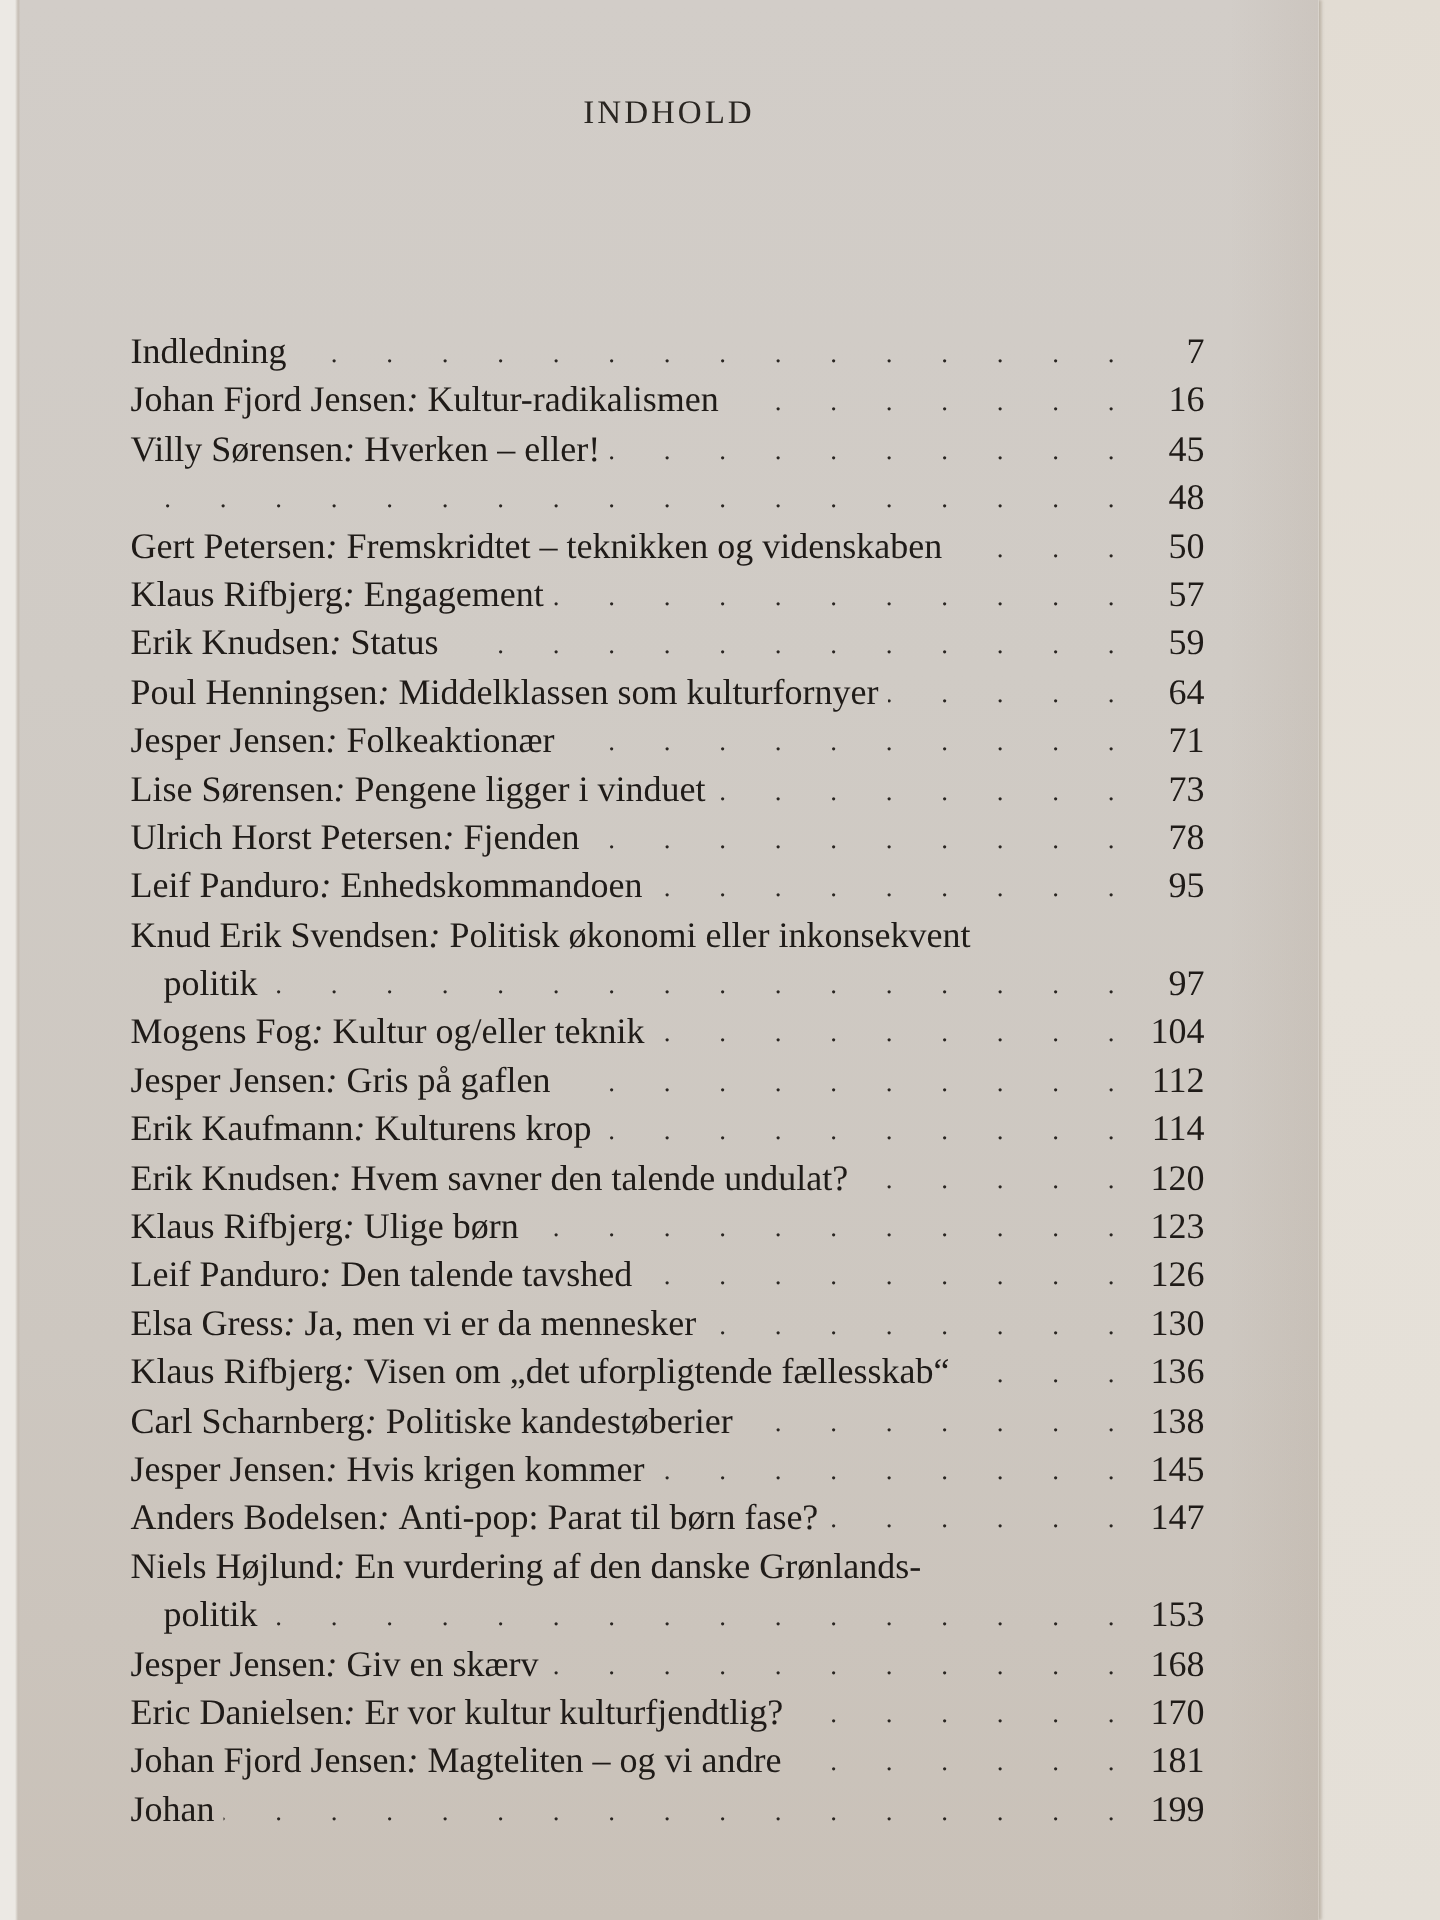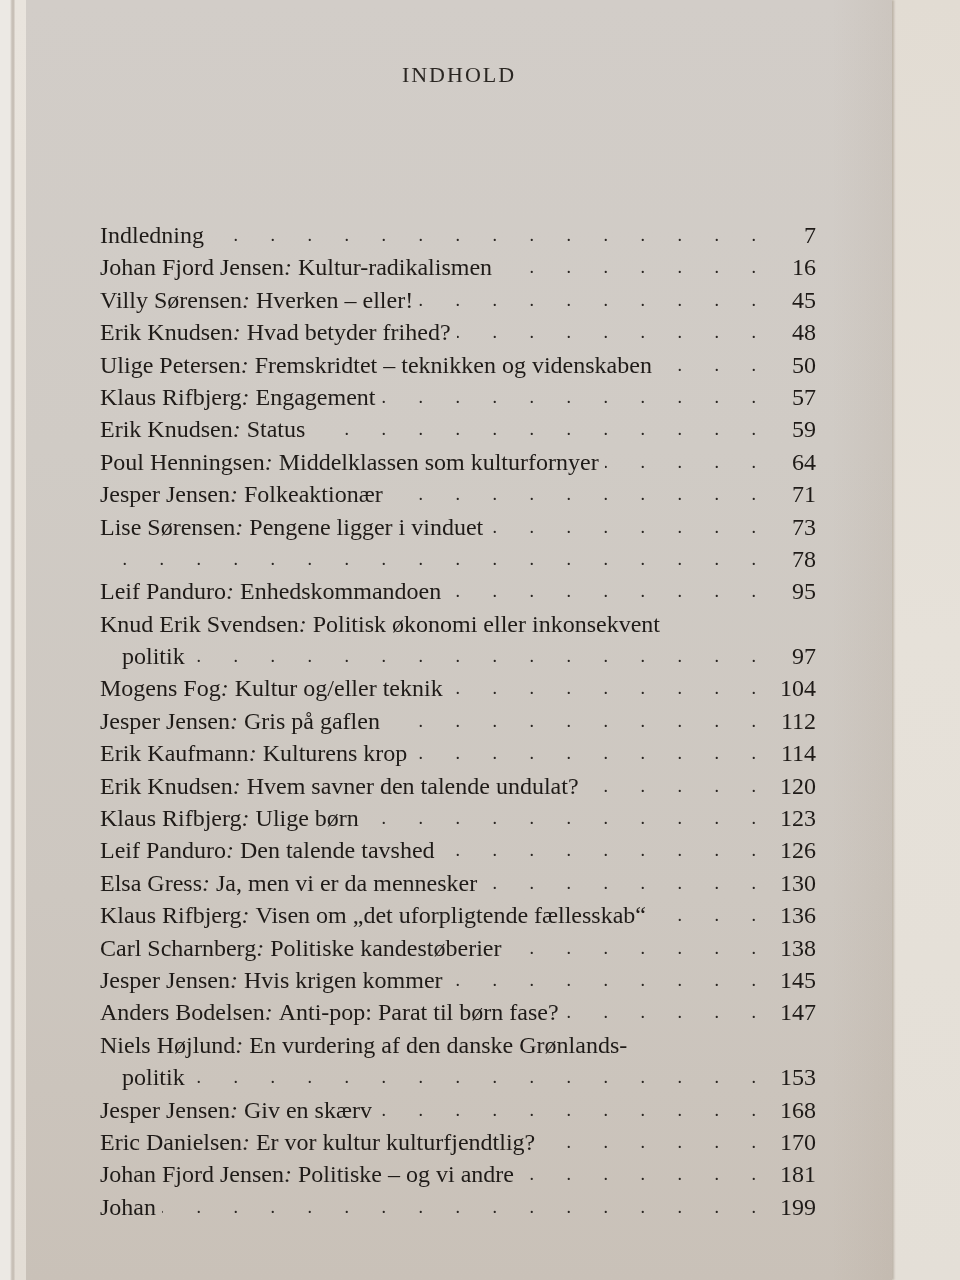--- a/index.html
+++ b/index.html
@@ -16,21 +16,21 @@
     }
     .backdrop {
       position: absolute;
       left: 0; top: 0;
       width: 960px; height: 1280px;
       background: linear-gradient(90deg, #ece9e4 0px, #ece9e4 10px, #c8c0b7 12px, #c8c0b7 14px, transparent 15px),
                   linear-gradient(180deg, #e9e4dd 0%, #e3ddd5 100%);
     }
     .page {
       position: absolute;
-      left: 26px;
+      left: 13px;
       top: 0;
       width: 866px;
       height: 1280px;
       background: linear-gradient(180deg, #d2cdc8 0%, #d0cbc5 35%, #cdc7c0 70%, #c9c1b8 100%);
       box-shadow: 2px 0 2px rgba(120,105,90,0.35);
     }
     .page::after {
       content: "";
       position: absolute;
       right: 0; top: 0;
@@ -124,27 +124,26 @@
       <span class="page-num">16</span>
     </div>
 
     <div class="entry">
       <span class="text"><span class="author">Villy Sørensen</span><span class="sep">: </span><span>Hverken – eller!</span></span>
       <span class="leader">. . . . . . . . . . . . . . . . . . . . . . . . . . . . . . . . . . . . . . . .</span>
       <span class="page-num">45</span>
     </div>
 
     <div class="entry">
-      <span class="text"><span class="author">Erik Knudsen</span><span class="sep">: </span><span>Hvad betyder frihed?</span></span>
       <span class="leader">. . . . . . . . . . . . . . . . . . . . . . . . . . . . . . . . . . . . . . . .</span>
       <span class="page-num">48</span>
     </div>
 
     <div class="entry">
-      <span class="text"><span class="author">Ulige Petersen</span><span class="sep">: </span><span>Fremskridtet – teknikken og videnskaben</span></span>
+      <span class="text"><span class="author">Gert Petersen</span><span class="sep">: </span><span>Fremskridtet – teknikken og videnskaben</span></span>
       <span class="leader">. . . . . . . . . . . . . . . . . . . . . . . . . . . . . . . . . . . . . . . .</span>
       <span class="page-num">50</span>
     </div>
 
     <div class="entry">
       <span class="text"><span class="author">Klaus Rifbjerg</span><span class="sep">: </span><span>Engagement</span></span>
       <span class="leader">. . . . . . . . . . . . . . . . . . . . . . . . . . . . . . . . . . . . . . . .</span>
       <span class="page-num">57</span>
     </div>
 
@@ -166,20 +165,21 @@
       <span class="page-num">71</span>
     </div>
 
     <div class="entry">
       <span class="text"><span class="author">Lise Sørensen</span><span class="sep">: </span><span>Pengene ligger i vinduet</span></span>
       <span class="leader">. . . . . . . . . . . . . . . . . . . . . . . . . . . . . . . . . . . . . . . .</span>
       <span class="page-num">73</span>
     </div>
 
     <div class="entry">
+      <span class="text"><span class="author">Ulrich Horst Petersen</span><span class="sep">: </span><span>Fjenden</span></span>
       <span class="leader">. . . . . . . . . . . . . . . . . . . . . . . . . . . . . . . . . . . . . . . .</span>
       <span class="page-num">78</span>
     </div>
 
     <div class="entry">
       <span class="text"><span class="author">Leif Panduro</span><span class="sep">: </span><span>Enhedskommandoen</span></span>
       <span class="leader">. . . . . . . . . . . . . . . . . . . . . . . . . . . . . . . . . . . . . . . .</span>
       <span class="page-num">95</span>
     </div>
 
@@ -277,21 +277,21 @@
       <span class="page-num">168</span>
     </div>
 
     <div class="entry">
       <span class="text"><span class="author">Eric Danielsen</span><span class="sep">: </span><span>Er vor kultur kulturfjendtlig?</span></span>
       <span class="leader">. . . . . . . . . . . . . . . . . . . . . . . . . . . . . . . . . . . . . . . .</span>
       <span class="page-num">170</span>
     </div>
 
     <div class="entry">
-      <span class="text"><span class="author">Johan Fjord Jensen</span><span class="sep">: </span><span>Politiske – og vi andre</span></span>
+      <span class="text"><span class="author">Johan Fjord Jensen</span><span class="sep">: </span><span>Magteliten – og vi andre</span></span>
       <span class="leader">. . . . . . . . . . . . . . . . . . . . . . . . . . . . . . . . . . . . . . . .</span>
       <span class="page-num">181</span>
     </div>
 
     <div class="entry">
       <span class="text">Johan</span>
       <span class="leader">. . . . . . . . . . . . . . . . . . . . . . . . . . . . . . . . . . . . . . . .</span>
       <span class="page-num">199</span>
     </div>
 

